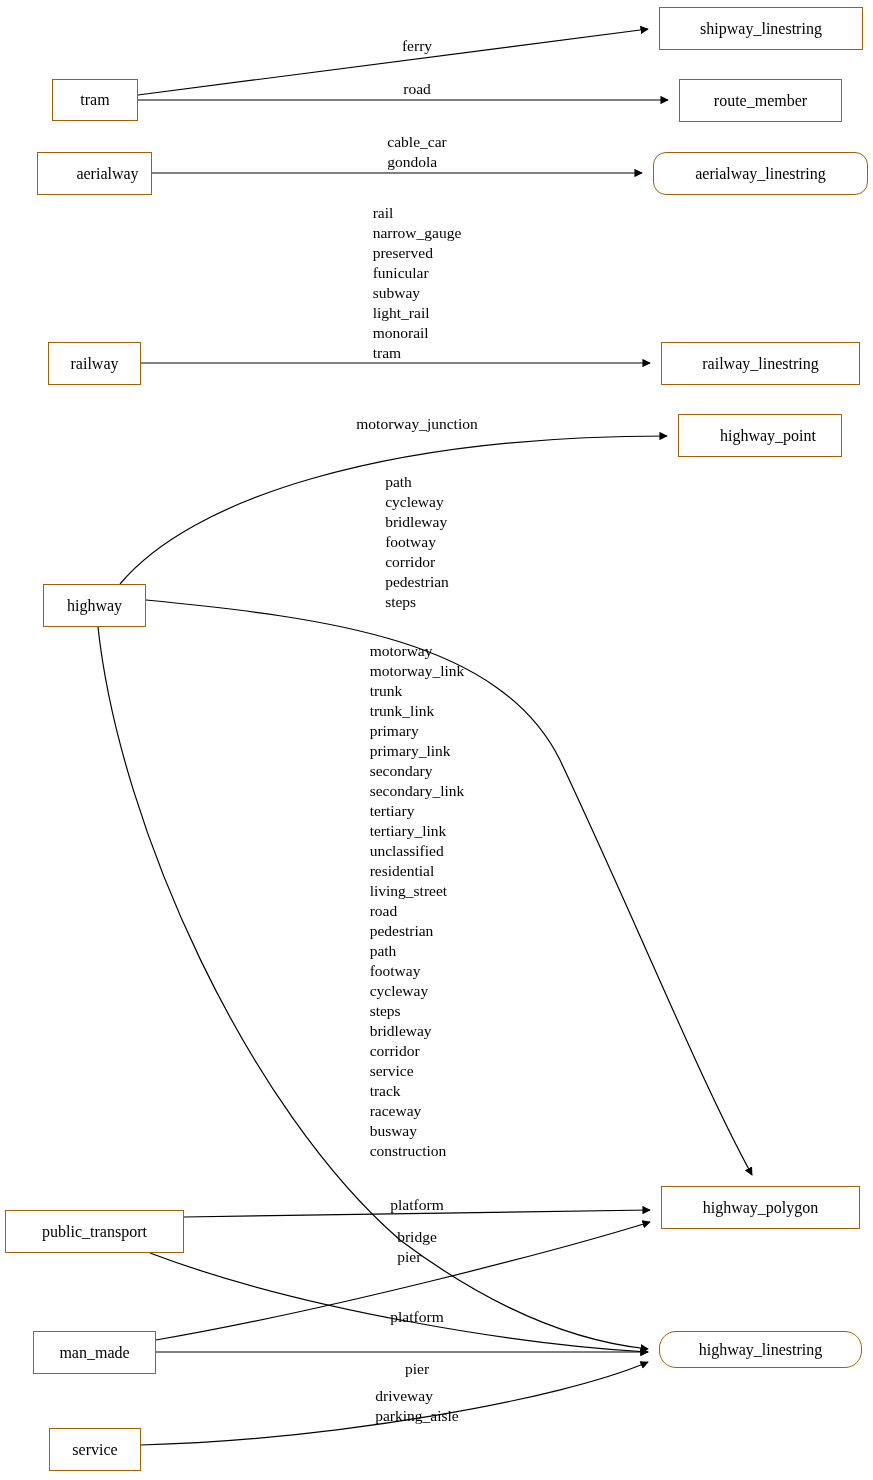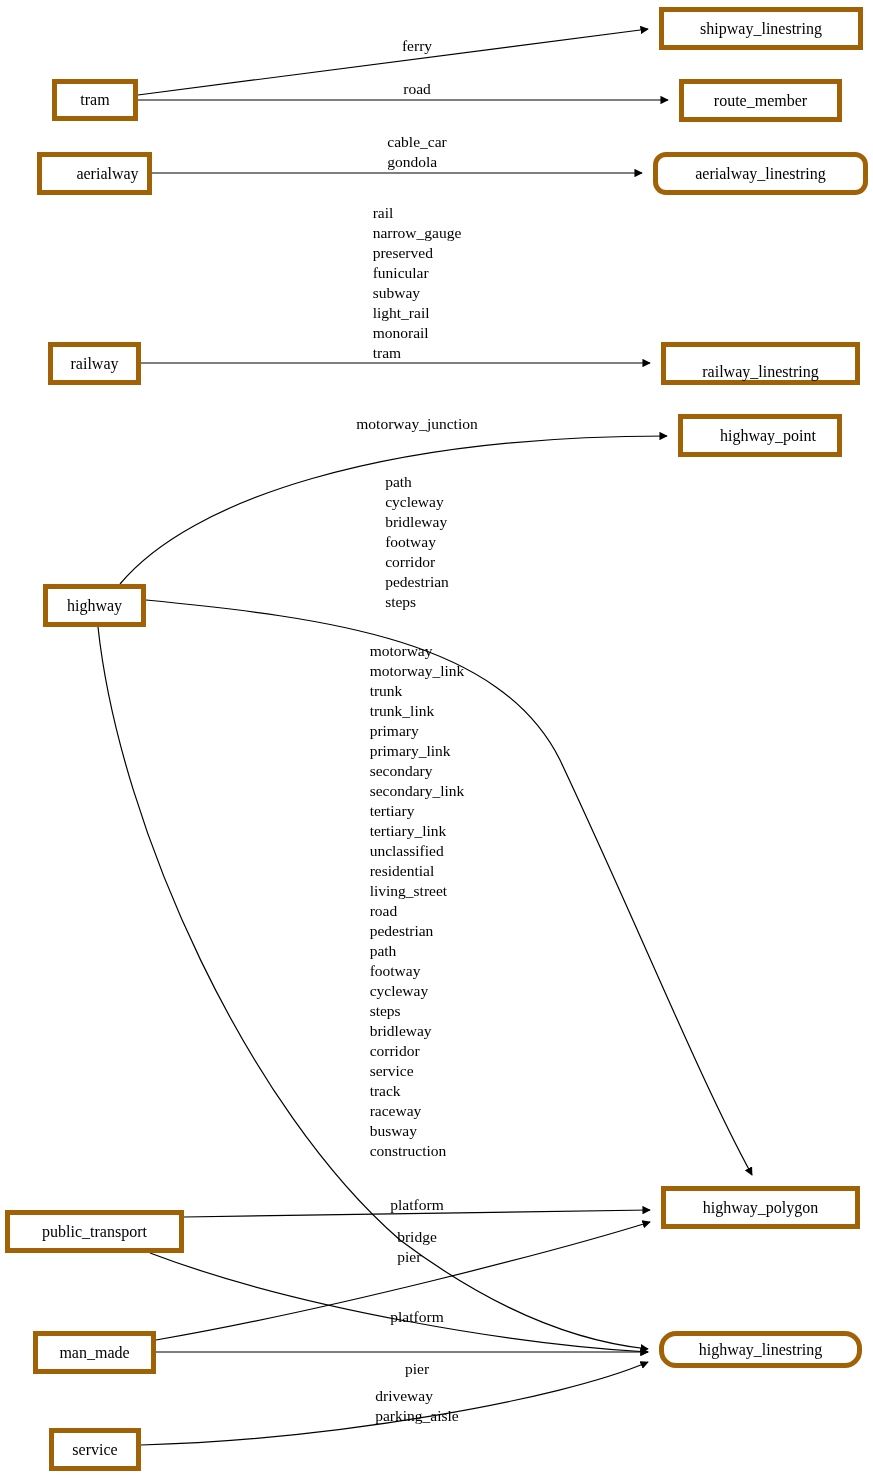--- a/index.html
+++ b/index.html
@@ -20,21 +20,21 @@
   #edges {
     position: absolute;
     top: 0;
     left: 0;
     width: 873px;
     height: 1480px;
   }
   .node {
     position: absolute;
     box-sizing: border-box;
-    border: 5px solid #a16207;
+    border: 1px solid #a16207;
     background: #ffffff;
     color: #000000;
     font-family: "Liberation Serif", serif;
     font-size: 16px;
     line-height: 1;
     display: flex;
     align-items: center;
     justify-content: center;
     white-space: nowrap;
   }
@@ -143,21 +143,21 @@
       </div>
       <div class="node" style="left: 37px; top: 152px; width: 115px; height: 43px; padding-left: 26px;">
         <span>aerialway</span>
       </div>
       <div class="node" style="left: 653px; top: 152px; width: 215px; height: 43px; border-radius: 13px;">
         <span>aerialway_linestring</span>
       </div>
       <div class="node" style="left: 48px; top: 342px; width: 93px; height: 43px;">
         <span>railway</span>
       </div>
-      <div class="node" style="left: 661px; top: 342px; width: 199px; height: 43px; align-items: flex-end;">
+      <div class="node" style="left: 661px; top: 342px; width: 199px; height: 43px;">
         <span>railway_linestring</span>
       </div>
       <div class="node" style="left: 678px; top: 414px; width: 164px; height: 43px; padding-left: 16px;">
         <span>highway_point</span>
       </div>
       <div class="node" style="left: 43px; top: 584px; width: 103px; height: 43px;">
         <span>highway</span>
       </div>
       <div class="node" style="left: 5px; top: 1210px; width: 179px; height: 43px;">
         <span>public_transport</span>

